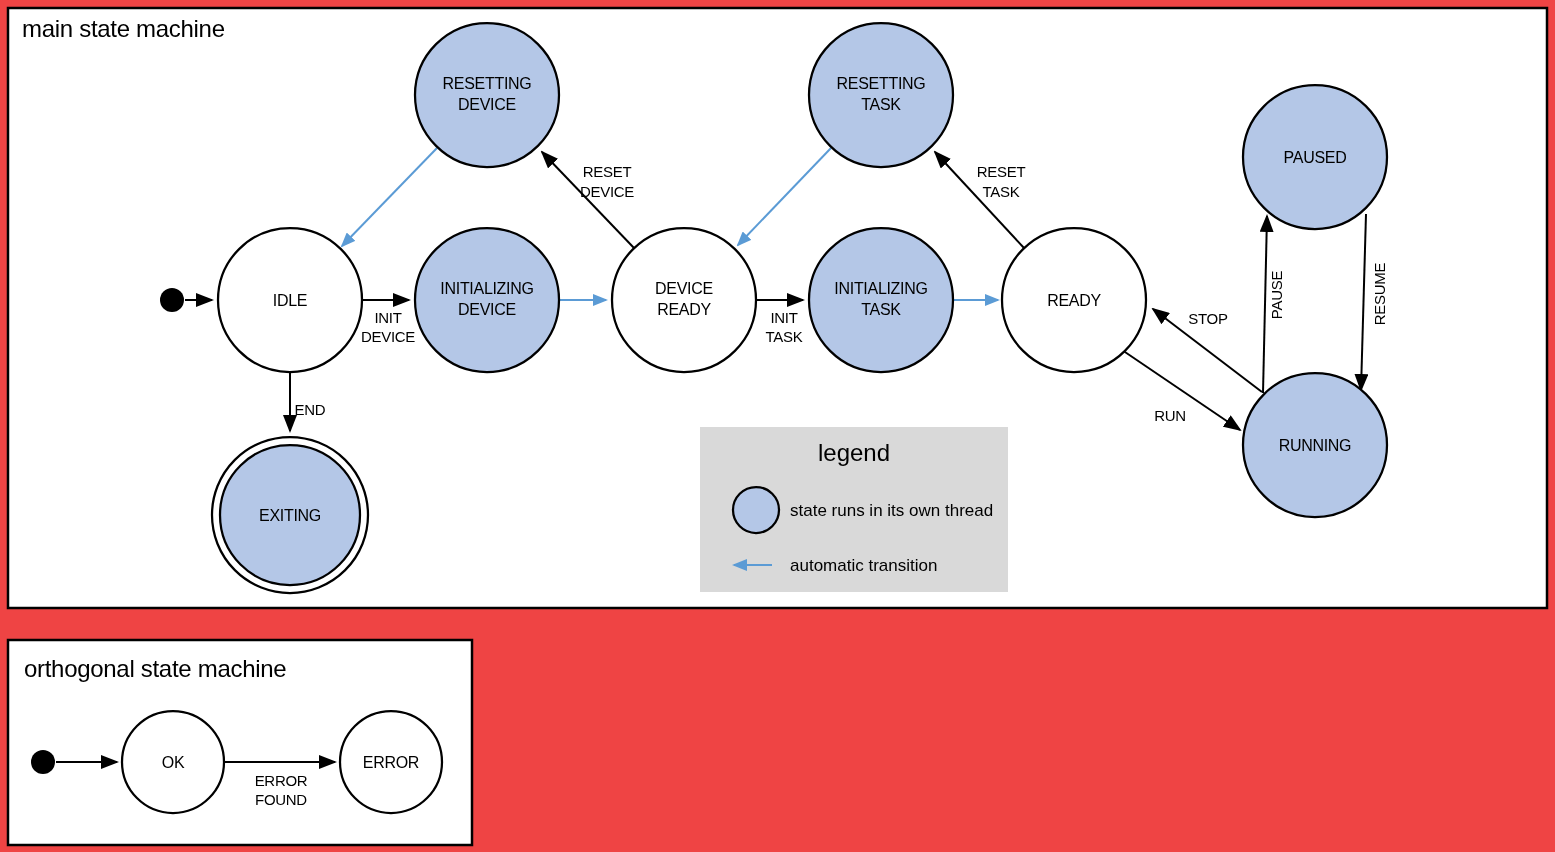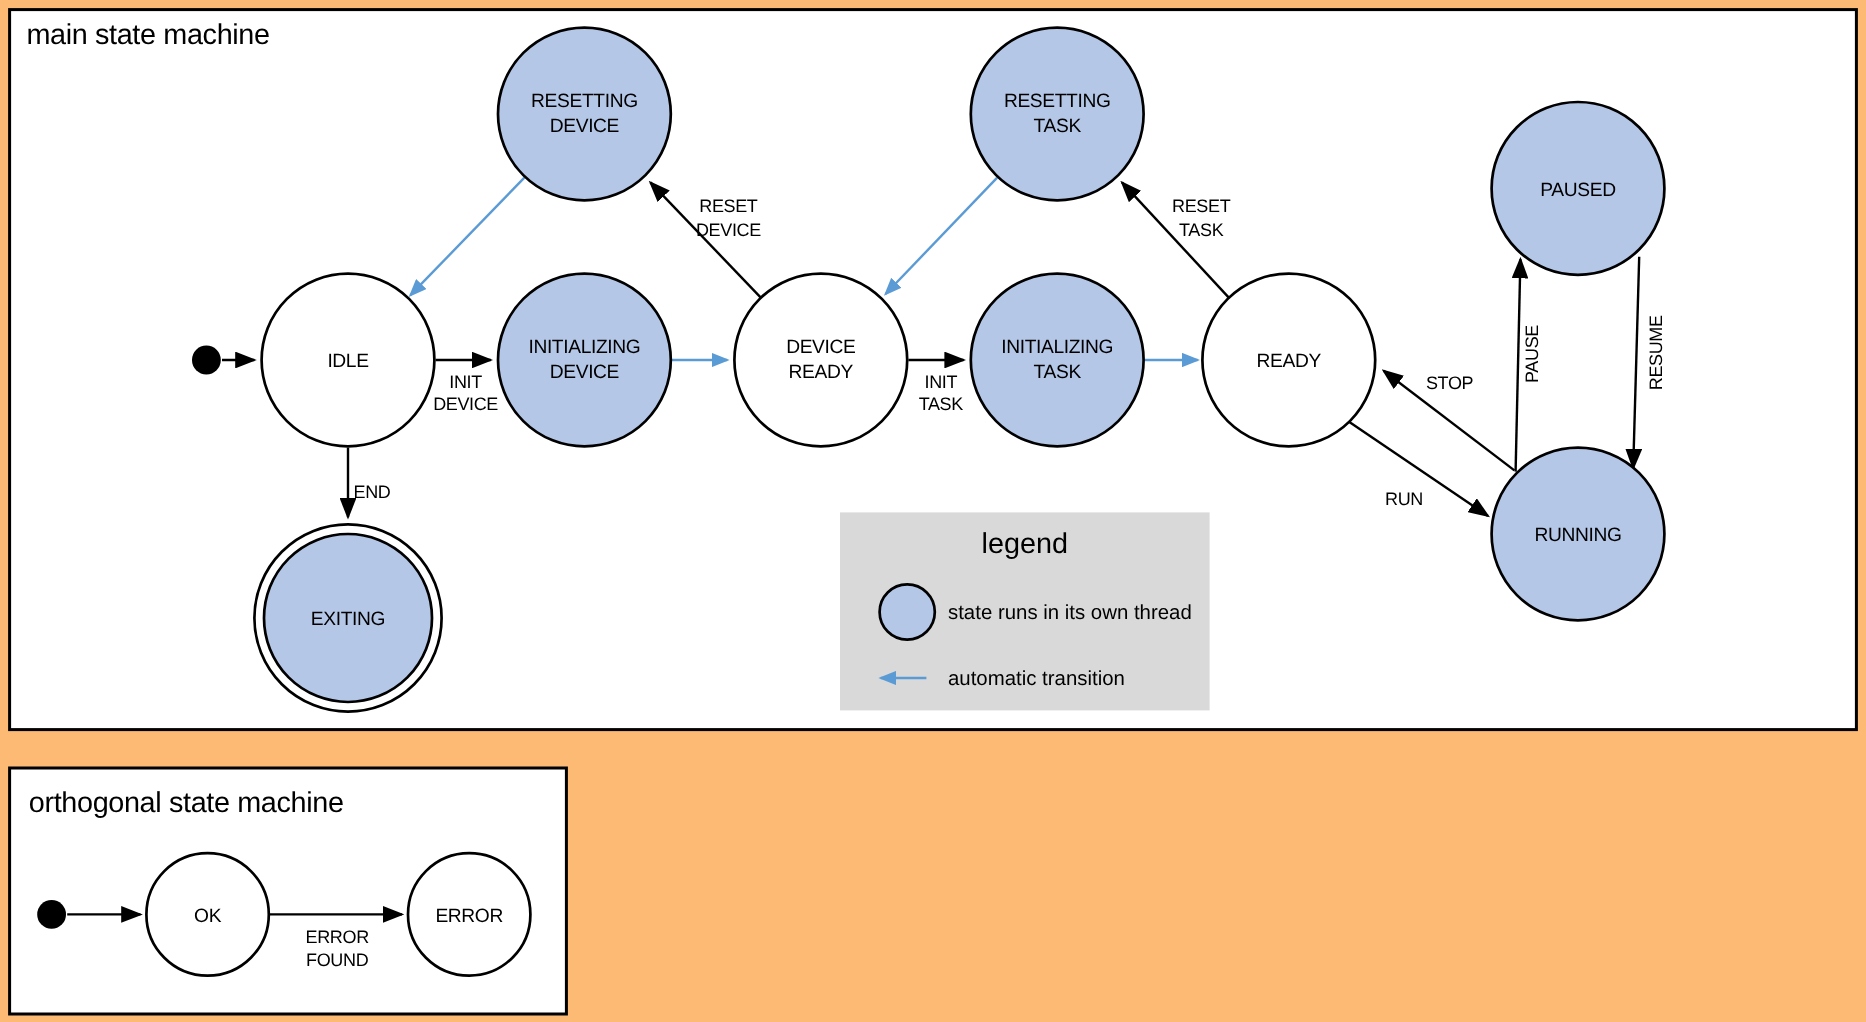--- a/index.html
+++ b/index.html
@@ -1,16 +1,16 @@
 <!DOCTYPE html>
 <html><head>
 <meta charset="utf-8">
 <style>
   html, body { margin: 0; padding: 0; background: #ffffff; }
-  .canvas { position: relative; width: 1555px; height: 852px; background: #fdba74; overflow: hidden; text-decoration: underline; }
+  .canvas { position: relative; width: 1555px; height: 852px; background: #ef4444; overflow: hidden; text-decoration: underline; }
   svg { display: block; }
   svg text { font-family: "Liberation Sans", sans-serif; fill: #000000; }
 
   .panel { fill: #ffffff; stroke: #000000; stroke-width: 2.5; }
   .panel-title { font-size: 24px; letter-spacing: -0.3px; }
 
   circle.state { fill: #ffffff; stroke: #000000; stroke-width: 2.25; }
   circle.state.threaded { fill: #b4c7e7; }
   circle.final-outer { fill: #ffffff; stroke: #000000; stroke-width: 2.25; }
   circle.initial-dot { fill: #000000; stroke: none; }

